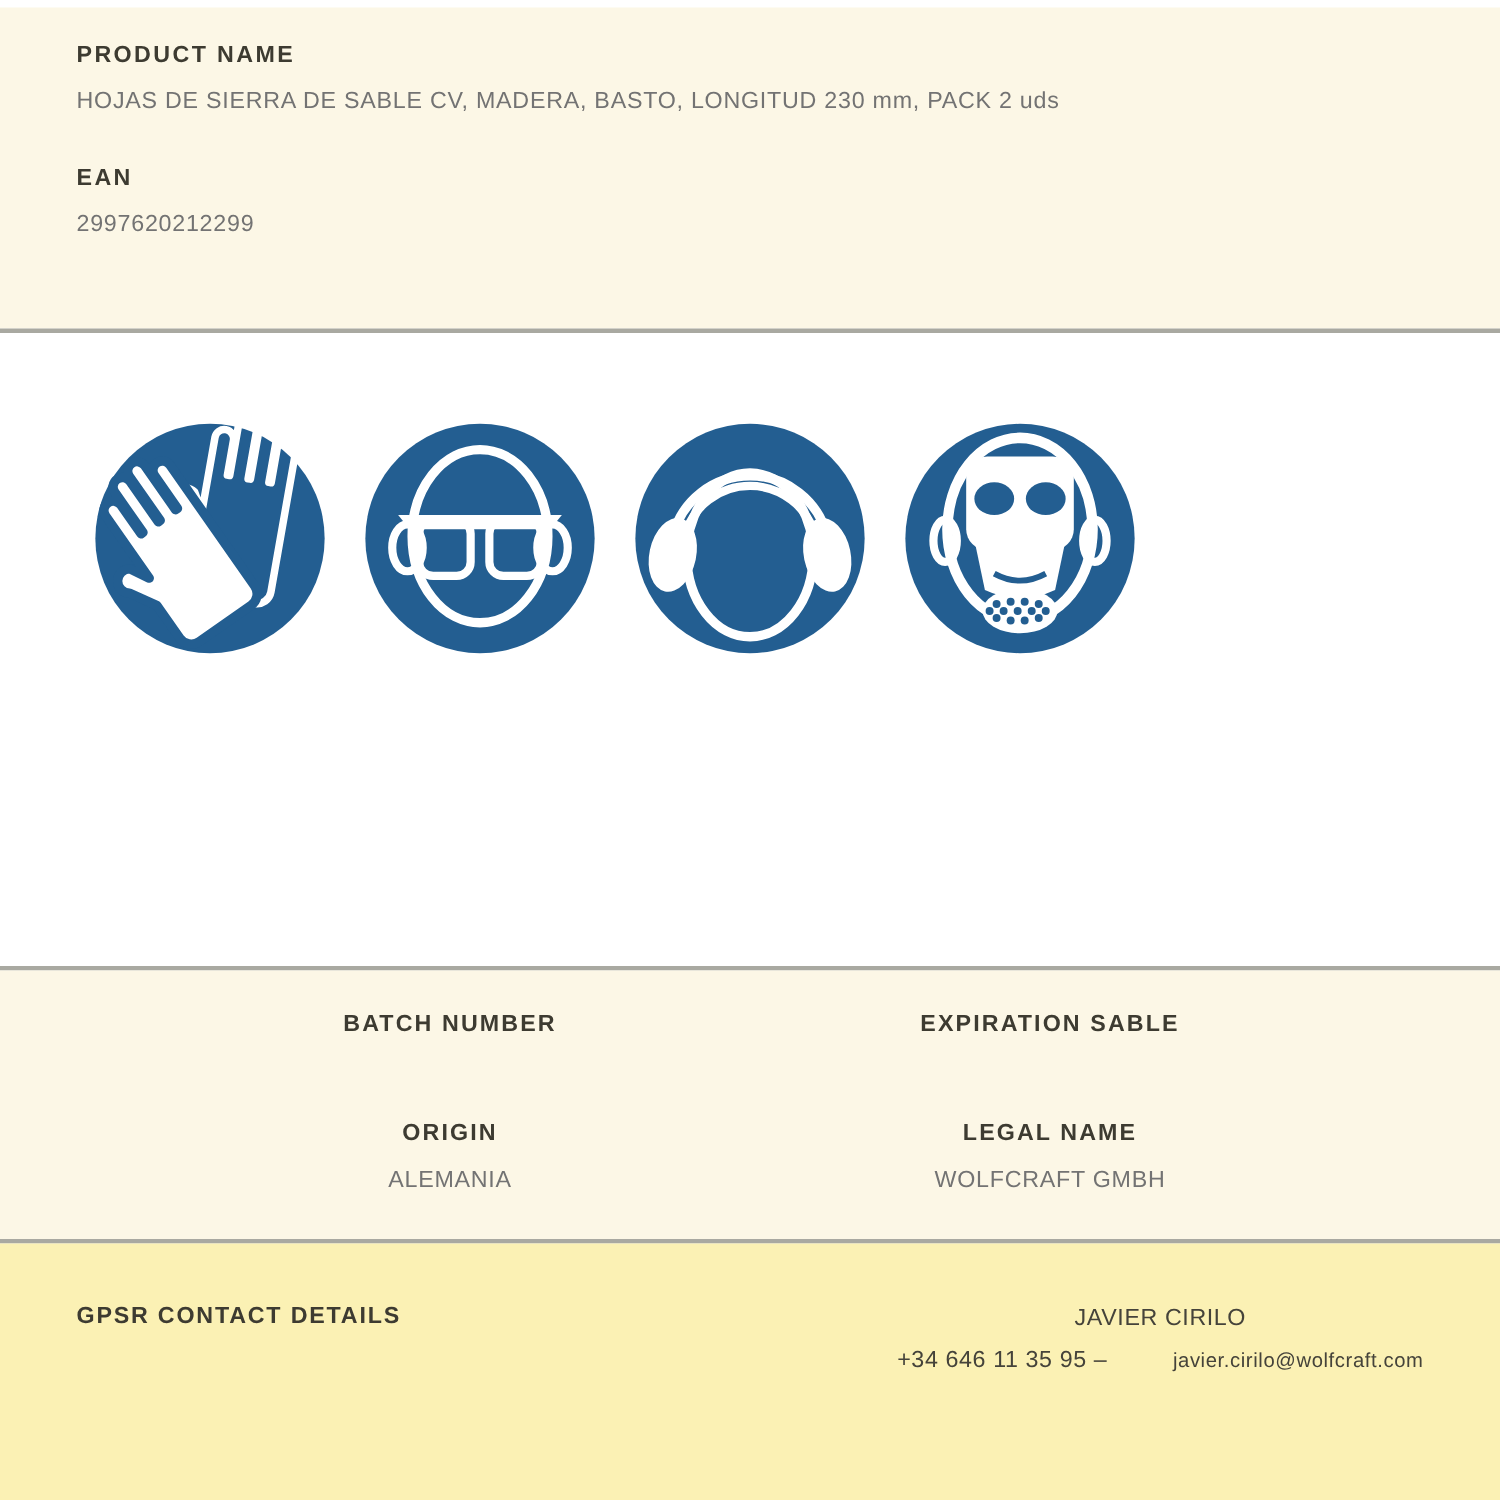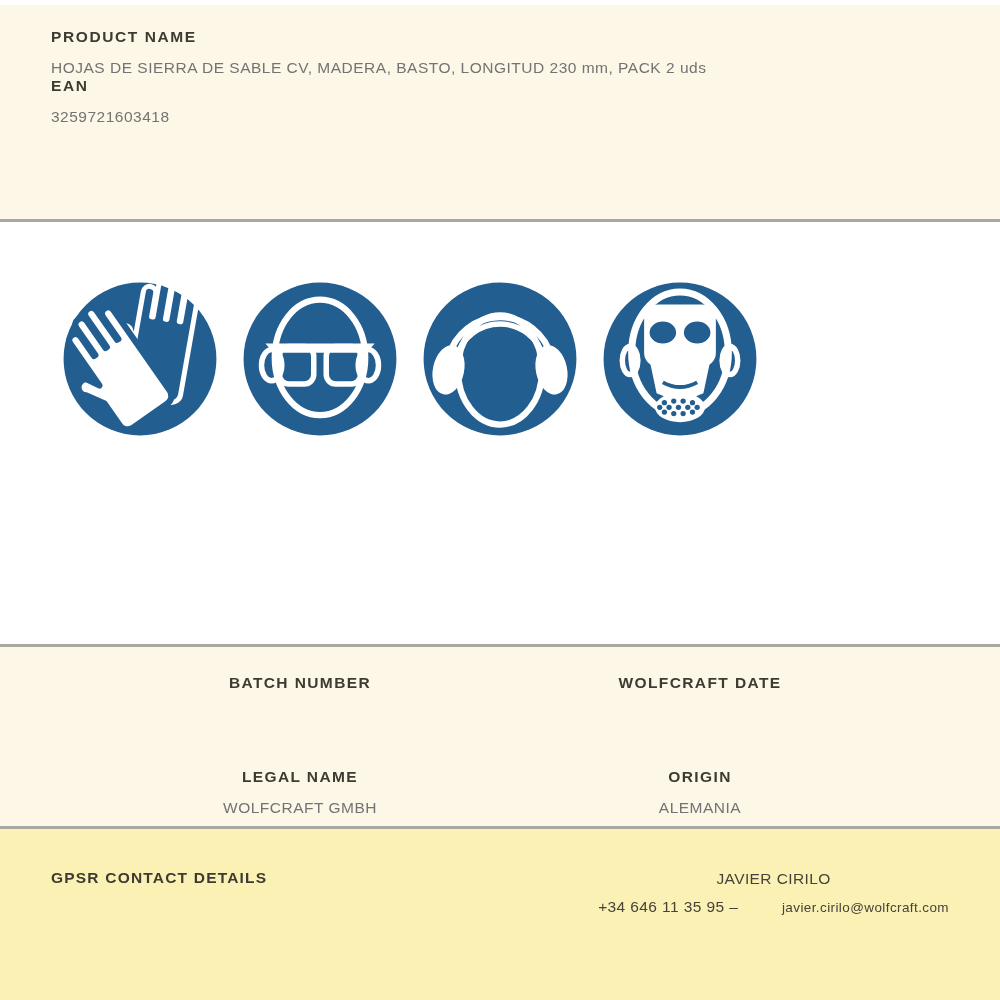--- a/index.html
+++ b/index.html
@@ -9,29 +9,29 @@
     background:#ffffff;
   }
   .sheet{width:1000px;height:1000px;display:flex;flex-direction:column;overflow:hidden;}
   .strip-top{height:5px;background:#ffffff;}
   .divider{height:3px;background:#a9a9a1;}
 
   
   .sec-product{height:232px;background:#fcf7e6;box-sizing:border-box;padding:23px 44px 0 51px;}
   .label{font-weight:bold;font-size:15.5px;letter-spacing:1.6px;color:#3d3b31;}
   .value{font-size:15.5px;letter-spacing:0.5px;color:#737373;margin-top:13px;}
-  .field-ean{}
+  .field-ean{margin-top:33px;}
 
   
   .sec-icons{height:456px;background:#ffffff;box-sizing:border-box;padding:59px 0 0 62px;display:flex;gap:24px;}
   .safety-icon svg{display:block;width:156px;height:156px;}
 
   
   .sec-details{height:194px;background:#fcf7e6;box-sizing:border-box;padding-top:27px;}
-  .details-grid{width:800px;margin:0 auto;display:grid;grid-template-columns:1fr 1fr;row-gap:63px;text-align:center;}
+  .details-grid{width:800px;margin:0 auto;display:grid;grid-template-columns:1fr 1fr;row-gap:42px;text-align:center;}
   .details-grid .label{letter-spacing:1.4px;}
 
   
   .sec-gpsr{height:183px;background:#fbf1b4;box-sizing:border-box;padding:40px 51px 0 51px;display:flex;justify-content:space-between;align-items:flex-start;}
   .gpsr-heading{font-weight:bold;font-size:15.5px;letter-spacing:1.2px;color:#3d3b31;}
   .gpsr-right{text-align:center;color:#45433a;}
   .gpsr-line{font-size:15.5px;letter-spacing:0.4px;line-height:19px;margin-bottom:9px;}
   .gpsr-email{font-size:13.5px;padding-left:39px;}
 </style>
 </head>
@@ -41,21 +41,21 @@
 
   <div class="strip-top"></div>
 
   <section class="sec-product">
     <div class="field">
       <div class="label">PRODUCT NAME</div>
       <div class="value">HOJAS DE SIERRA DE SABLE CV, MADERA, BASTO, LONGITUD 230 mm, PACK 2 uds</div>
     </div>
     <div class="field field-ean">
       <div class="label">EAN</div>
-      <div class="value">3259721603418</div>
+      <div class="value">2997620212299</div>
     </div>
   </section>
 
   <div class="divider"></div>
 
   <section class="sec-icons">
 
     <span class="safety-icon" title="wear-protective-gloves-icon">
       <svg viewBox="0 0 100 100" aria-hidden="true">
         <circle cx="50" cy="50" r="49" fill="#235e91"></circle>
@@ -131,30 +131,30 @@
 
   <div class="divider"></div>
 
   <section class="sec-details">
     <div class="details-grid">
       <div>
         <div class="label">BATCH NUMBER</div>
         <div class="value"></div>
       </div>
       <div>
-        <div class="label">WOLFCRAFT DATE</div>
+        <div class="label">EXPIRATION SABLE</div>
         <div class="value"></div>
+      </div>
+      <div>
+        <div class="label">ORIGIN</div>
+        <div class="value">ALEMANIA</div>
       </div>
       <div>
         <div class="label">LEGAL NAME</div>
         <div class="value">WOLFCRAFT GMBH</div>
-      </div>
-      <div>
-        <div class="label">ORIGIN</div>
-        <div class="value">ALEMANIA</div>
       </div>
     </div>
   </section>
 
   <div class="divider"></div>
 
   <section class="sec-gpsr">
     <div class="gpsr-heading">GPSR CONTACT DETAILS</div>
     <div class="gpsr-right">
       <div class="gpsr-line">JAVIER CIRILO</div>

